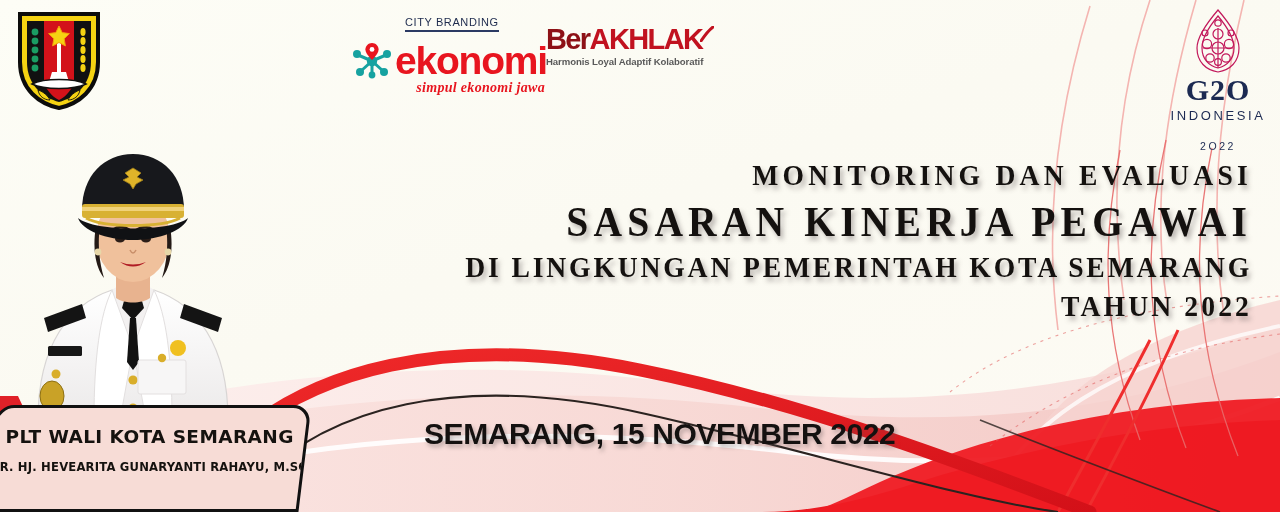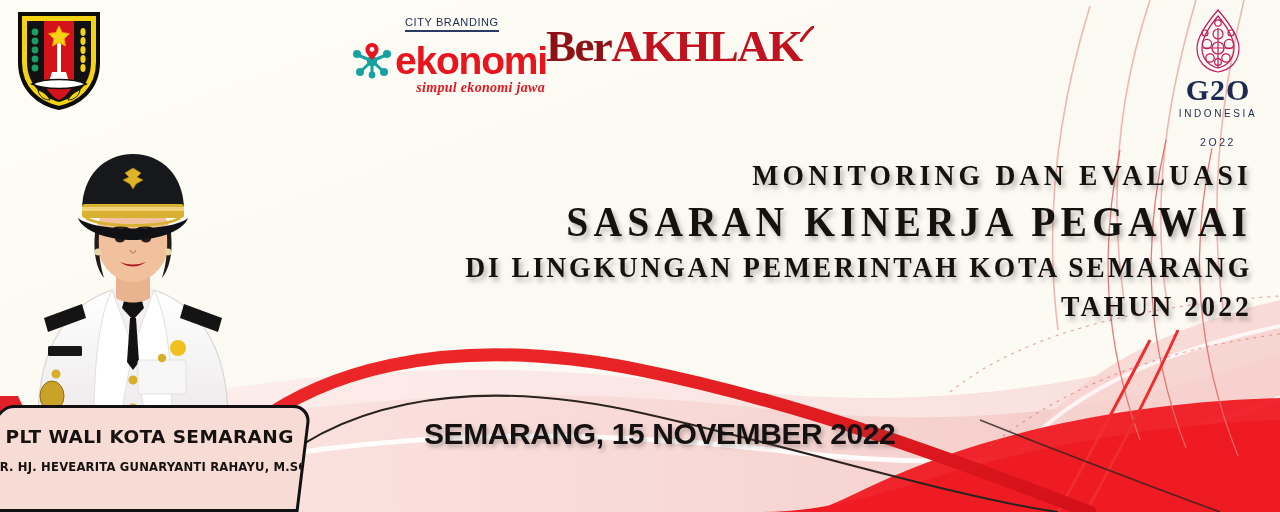--- a/index.html
+++ b/index.html
@@ -27,41 +27,41 @@
     letter-spacing:-1.2px;line-height:1;margin-left:3px;
   }
   #semarang-tagline{
     position:absolute;right:2px;bottom:-15px;
     font-family:Liberation Serif, serif;font-style:italic;
     font-size:14px;color:#e8151f;font-weight:bold;letter-spacing:.3px;
     white-space:nowrap;
   }
   #berakhlak-logo{position:absolute;left:546px;top:26px;width:230px;}
   #berakhlak-word{
-    font-size:45px;font-weight:bold;line-height:.92;letter-spacing:-1.6px;
-    color:#c1121f;white-space:nowrap;font-family:Liberation Serif, serif;
+    font-size:29px;font-weight:bold;line-height:.92;letter-spacing:-1.6px;
+    color:#c1121f;white-space:nowrap;
   }
   #berakhlak-word .dark{color:#8d1116;}
   #berakhlak-sub{
     margin-top:3px;font-size:9.6px;line-height:1.28;color:#5a5a5a;
     font-weight:600;letter-spacing:-.1px;white-space:nowrap;
   }
   #bkpp-logo{
     position:absolute;left:768px;top:28px;
     font-size:50px;font-weight:bold;letter-spacing:-3px;line-height:1;
     color:#f96a0d;white-space:nowrap;
   }
   #bkpp-logo .k{color:#d8191c;}
 
   #g20-logo{position:absolute;left:1168px;top:8px;width:100px;text-align:center;}
   #g20-word{
     font-size:30px;font-weight:bold;color:#1c2a52;letter-spacing:1px;
     line-height:1;margin-top:1px;font-family:Liberation Serif, serif;
   }
-  #g20-country{font-size:10px;color:#1c2a52;letter-spacing:2.6px;margin-top:3px;}
+  #g20-country{font-size:13px;color:#1c2a52;letter-spacing:2.6px;margin-top:3px;}
   #g20-year{font-size:10.5px;color:#1c2a52;letter-spacing:2.6px;margin-top:17px;}
 
   
   #headline{
     position:absolute;right:28px;top:160px;width:1010px;text-align:right;
     font-family:Liberation Serif, serif;
   }
   .hl{
     color:#14110f;font-weight:bold;line-height:1.02;white-space:nowrap;
     text-shadow:3px 4px 5px rgba(90,80,80,.42);
@@ -285,20 +285,21 @@
       <span>ekonomi</span>
       <span id="semarang-tagline">simpul ekonomi jawa</span>
     </div>
   </div>
 
   <div id="berakhlak-logo">
     <div id="berakhlak-word"><span class="dark">Ber</span><span>AKHLAK</span><svg width="14" height="16" viewBox="0 0 14 16" style="vertical-align:top;margin-left:-2px;">
         <path d="M1,15 C5,9 9,4 13,1" stroke="#c1121f" stroke-width="3" fill="none" stroke-linecap="round"></path>
       </svg></div>
     <div id="berakhlak-sub">
+      <div>Harmonis Loyal Adaptif Kolaboratif</div>
     </div>
   </div>
 
 
   <div id="g20-logo">
     <svg width="70" height="66" viewBox="0 0 70 66" style="display:block;margin:0 auto;">
       <g fill="none" stroke="#c2185b" stroke-width="1.2">
         <path d="M35,2 C47,16 56,30 56,40 C56,54 47,62 35,64 C23,62 14,54 14,40 C14,30 23,16 35,2 Z"></path>
         <path d="M35,8 C45,20 51,31 51,40 C51,51 44,58 35,60 C26,58 19,51 19,40 C19,31 25,20 35,8 Z"></path>
         <circle cx="35" cy="40" r="6"></circle>

